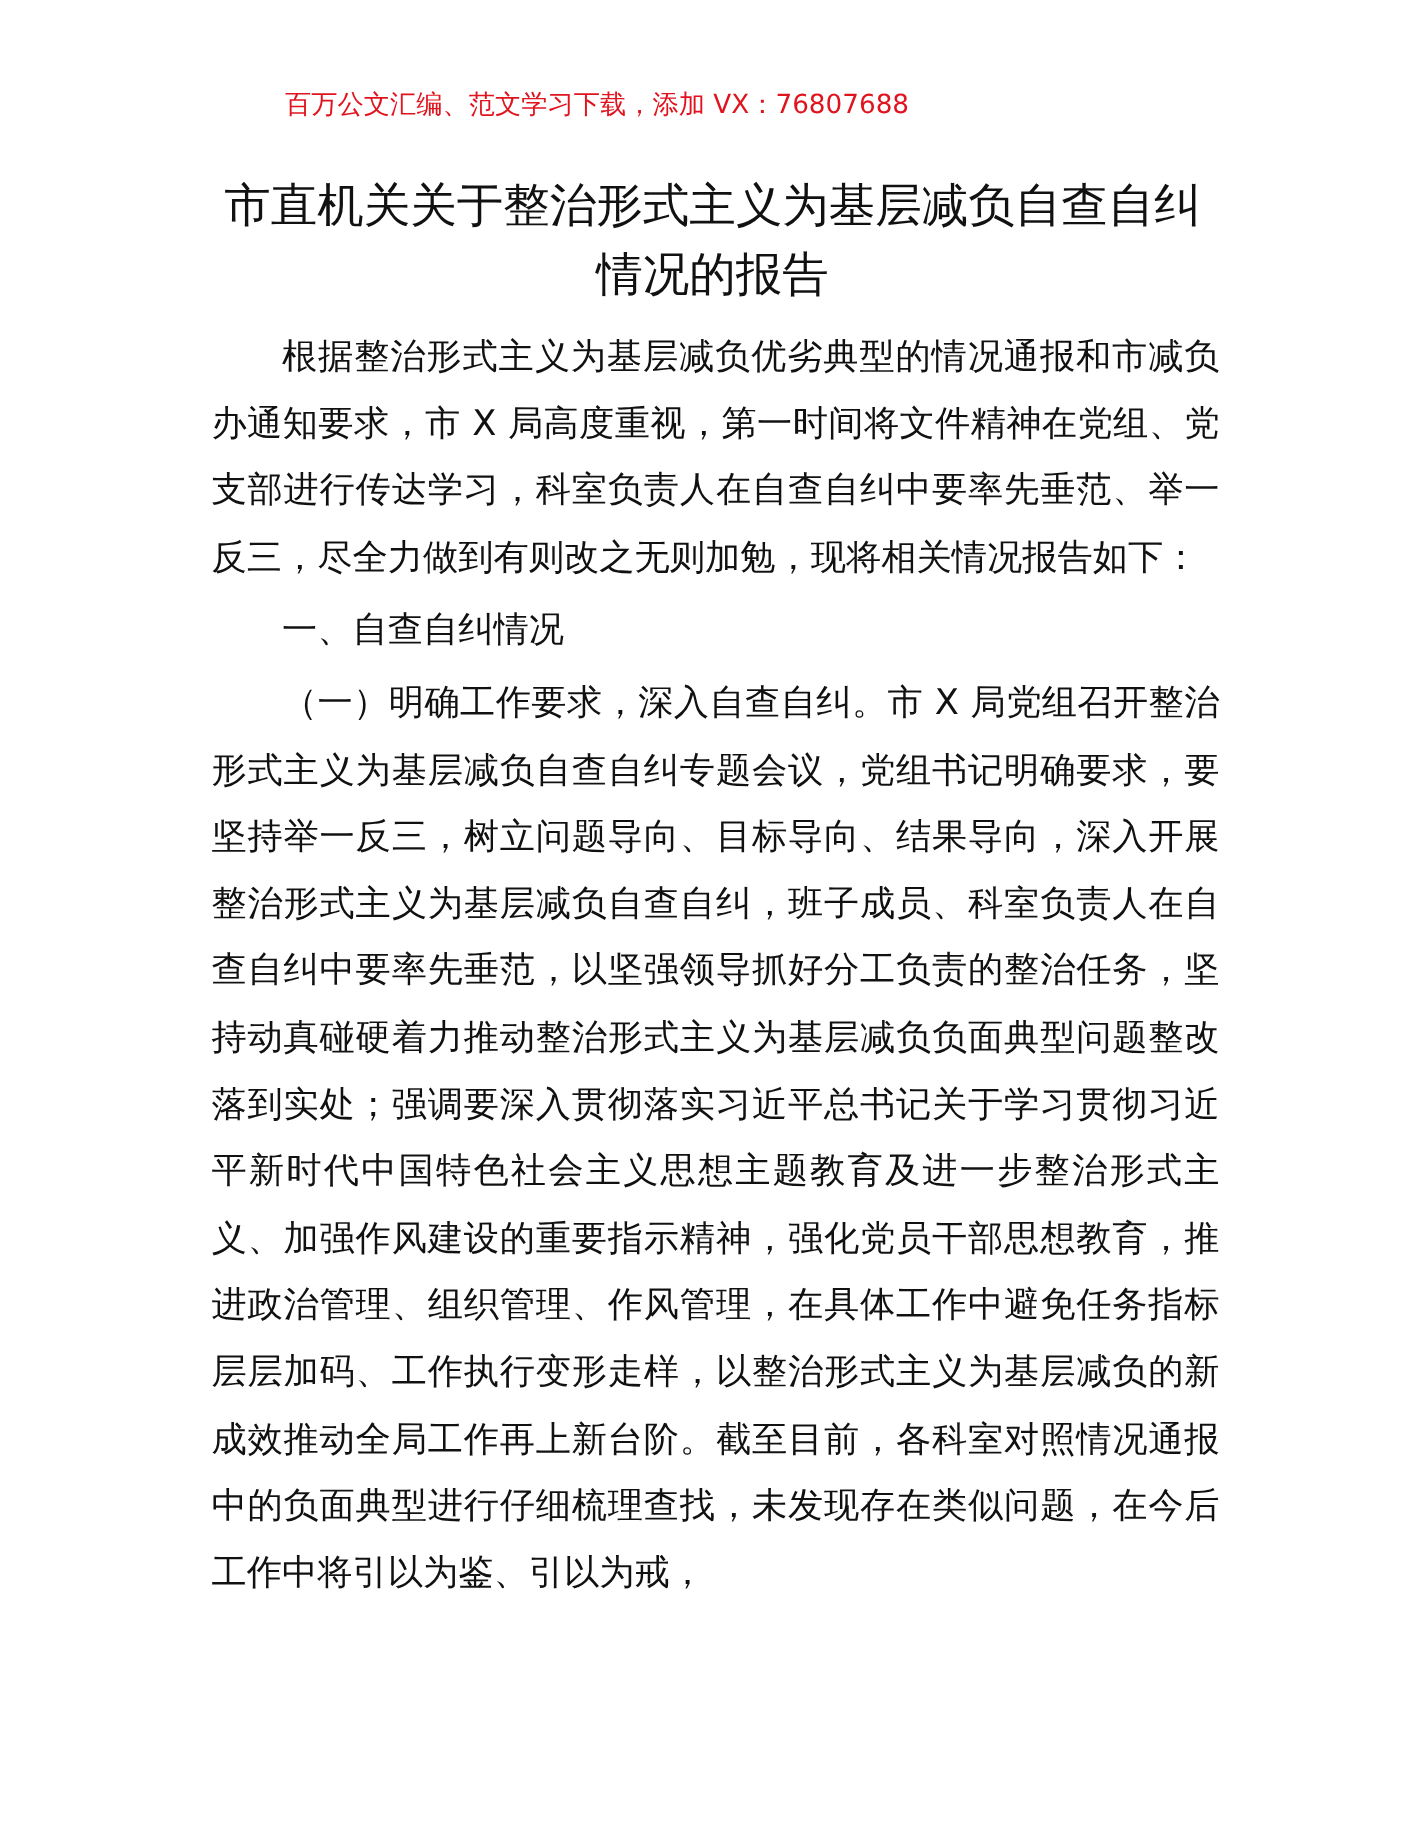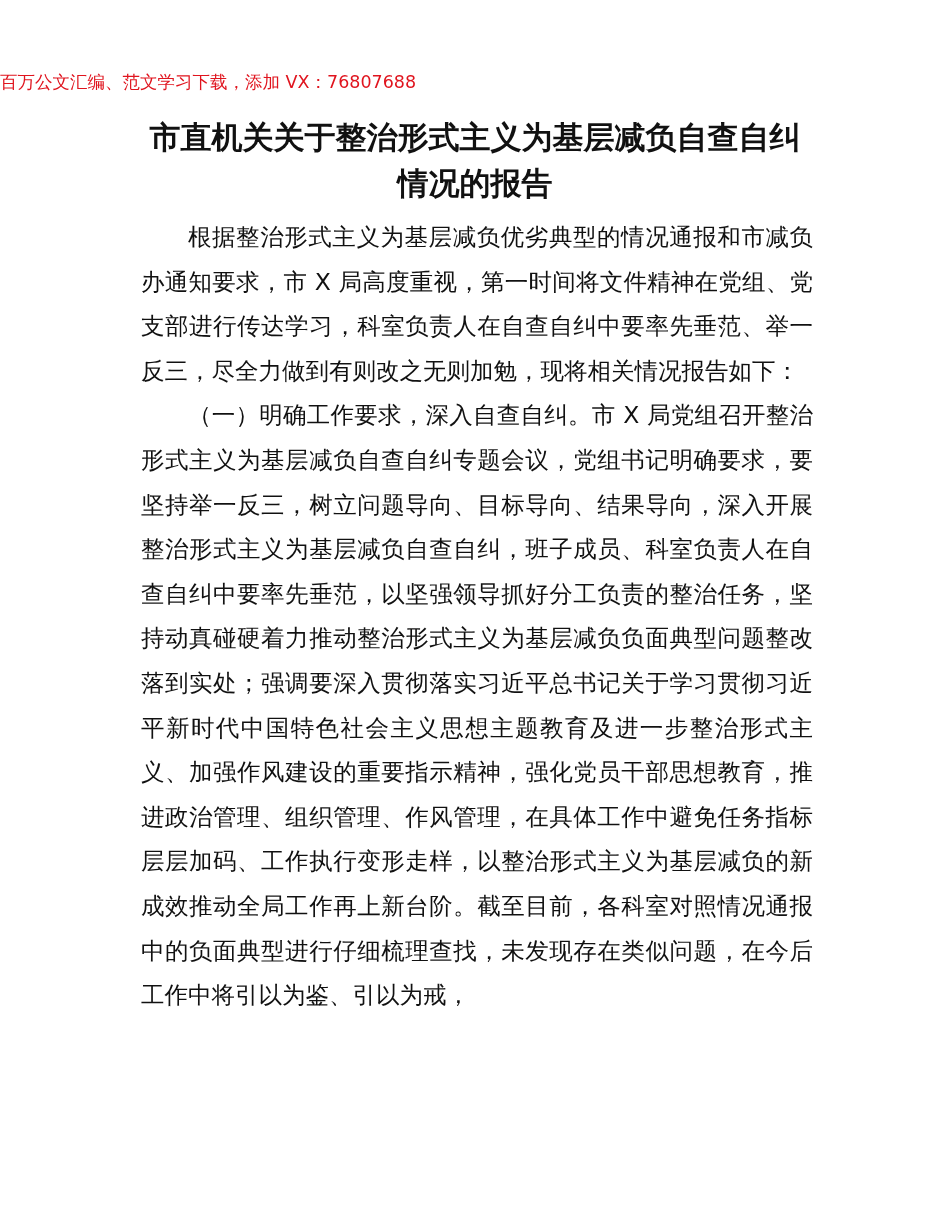--- a/index.html
+++ b/index.html
@@ -13,36 +13,36 @@
       position: relative;
       overflow: hidden;
       font-family: "DejaVu Sans", "Liberation Sans", sans-serif;
       color: #111111;
     }
     .header-banner {
       position: absolute;
       top: 56px;
       left: 0;
       width: 796px;
+      text-align: center;
       font-size: 17.5px;
       line-height: 28px;
       color: #e0141e;
       letter-spacing: 0px;
-      margin-top: 12px;
     }
     .doc-title {
       position: absolute;
       top: 114px;
       left: 135px;
       width: 680px;
       text-align: center;
       font-size: 31px;
       line-height: 46px;
       color: #111111;
-      font-weight: bold;
+      font-weight: normal;
       margin: 0;
     }
     .doc-body {
       position: absolute;
       top: 215px;
       left: 141px;
       width: 672px;
       font-size: 23.5px;
       line-height: 44.6px;
       text-align: justify;
@@ -60,14 +60,15 @@
   </style>
 </head>
 <body>
 
 <div class="header-banner">百万公文汇编、范文学习下载，添加 VX：76807688</div>
 
 <h1 class="doc-title">市直机关关于整治形式主义为基层减负自查自纠情况的报告</h1>
 
 <div class="doc-body">
   <p>根据整治形式主义为基层减负优劣典型的情况通报和市减负办通知要求，市 X 局高度重视，第一时间将文件精神在党组、党支部进行传达学习，科室负责人在自查自纠中要率先垂范、举一反三，尽全力做到有则改之无则加勉，现将相关情况报告如下：</p>
+  <p class="heading">一、自查自纠情况</p>
   <p>（一）明确工作要求，深入自查自纠。市 X 局党组召开整治形式主义为基层减负自查自纠专题会议，党组书记明确要求，要坚持举一反三，树立问题导向、目标导向、结果导向，深入开展整治形式主义为基层减负自查自纠，班子成员、科室负责人在自查自纠中要率先垂范，以坚强领导抓好分工负责的整治任务，坚持动真碰硬着力推动整治形式主义为基层减负负面典型问题整改落到实处；强调要深入贯彻落实习近平总书记关于学习贯彻习近平新时代中国特色社会主义思想主题教育及进一步整治形式主义、加强作风建设的重要指示精神，强化党员干部思想教育，推进政治管理、组织管理、作风管理，在具体工作中避免任务指标层层加码、工作执行变形走样，以整治形式主义为基层减负的新成效推动全局工作再上新台阶。截至目前，各科室对照情况通报中的负面典型进行仔细梳理查找，未发现存在类似问题，在今后工作中将引以为鉴、引以为戒，</p>
 </div>
 
 </body></html>

